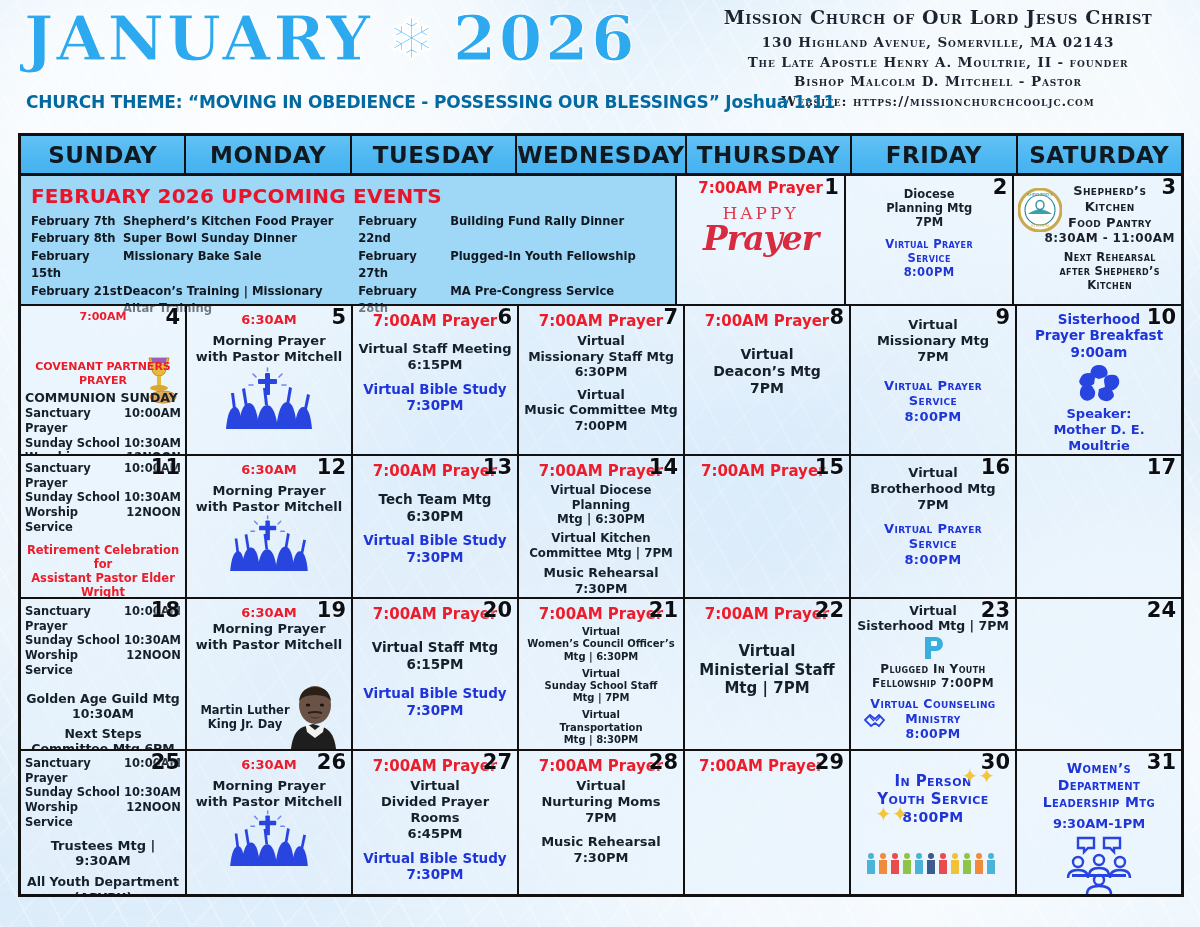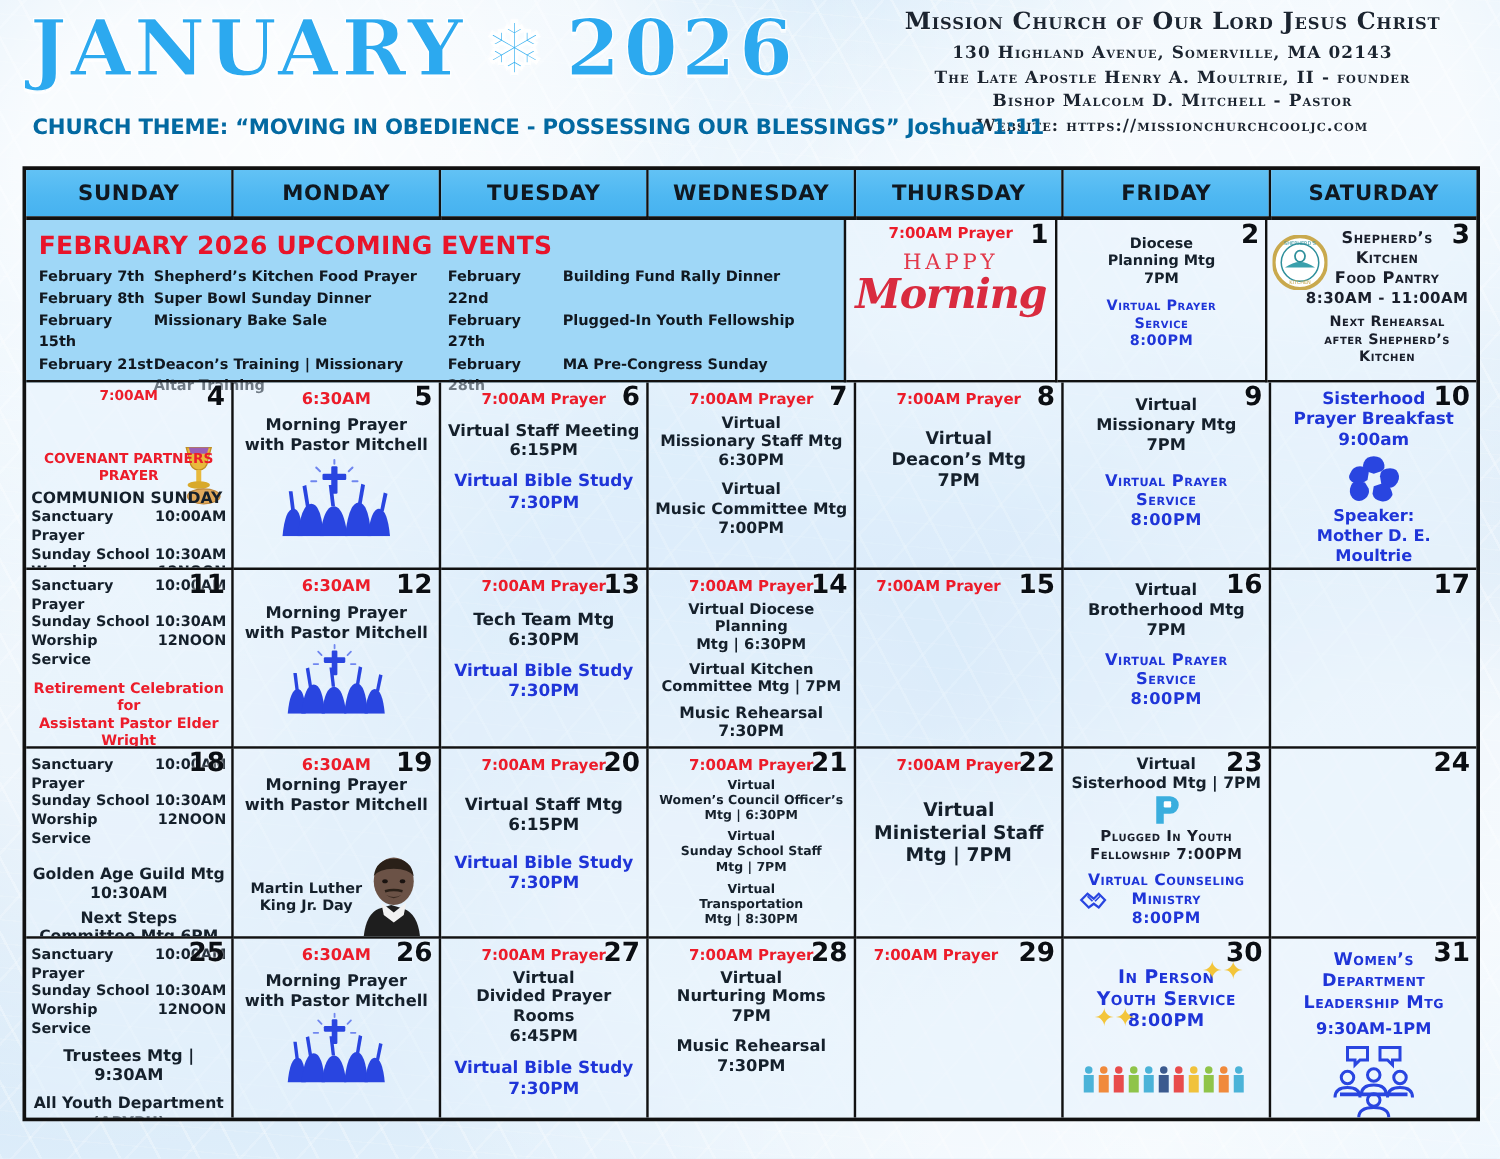--- a/index.html
+++ b/index.html
@@ -103,21 +103,21 @@
   .row { display:flex; }
   .dow-row { height:40px; }
   .dow {
     flex:1 1 0;
     background: linear-gradient(180deg,#62c2f5 0%, #4fb8f2 55%, #46b2f0 100%);
     border-right:2px solid #111;
     border-bottom:3px solid #111;
     display:flex; align-items:center; justify-content:center;
     font-family:"DejaVu Sans", sans-serif;
     font-weight:800;
-    font-size:17px;
+    font-size:23px;
     letter-spacing:.5px;
     color:#101820;
     text-align:right;
   }
   .dow:last-child { border-right:none; }
 
   .cell {
     flex:1 1 0;
     border-right:2px solid #111;
     border-bottom:2px solid #111;
@@ -148,21 +148,21 @@
     color:#15202b;
     line-height:1.22;
     position:relative;
     z-index:3;
     height:100%;
   }
 
   .prayer-top {
     color:#ec1c2a;
     font-weight:800;
-    font-size:12px;
+    font-size:15px;
     margin-bottom:3px;
   }
   .red { color:#ec1c2a; font-weight:800; }
   .blue { color:#1f35d8; font-weight:800; }
   .blue-sc { color:#1f35d8; font-weight:800; font-variant:small-caps; letter-spacing:.4px; }
   .navy-sc { color:#1a1f2b; font-weight:800; font-variant:small-caps; letter-spacing:.4px; }
   .blk { color:#15202b; font-weight:700; }
   .sp { height:8px; }
   .sp-sm { height:5px; }
 
@@ -292,32 +292,32 @@
             <div class="feb-row">
               <div class="feb-date">February 22nd</div>
               <div class="feb-desc">Building Fund Rally Dinner</div>
             </div>
             <div class="feb-row">
               <div class="feb-date">February 27th</div>
               <div class="feb-desc">Plugged-In Youth Fellowship</div>
             </div>
             <div class="feb-row">
               <div class="feb-date">February 28th</div>
-              <div class="feb-desc">MA Pre-Congress Sunday</div>
+              <div class="feb-desc">MA Pre-Congress Service</div>
             </div>
           </div>
         </div>
       </div>
 
       <div class="cell">
         <div class="daynum">1</div>
         <div class="cell-body">
           <div class="prayer-top">7:00AM Prayer</div>
           <div class="happy">HAPPY</div>
-          <div class="newyear">Morning</div>
+          <div class="newyear">Prayer</div>
         </div>
       </div>
 
       <div class="cell">
         <div class="daynum">2</div>
         <div class="cell-body" style="padding-top:8px;">
           <div class="blk">Diocese</div>
           <div class="blk">Planning Mtg</div>
           <div class="blk">7PM</div>
           <div class="sp"></div>

